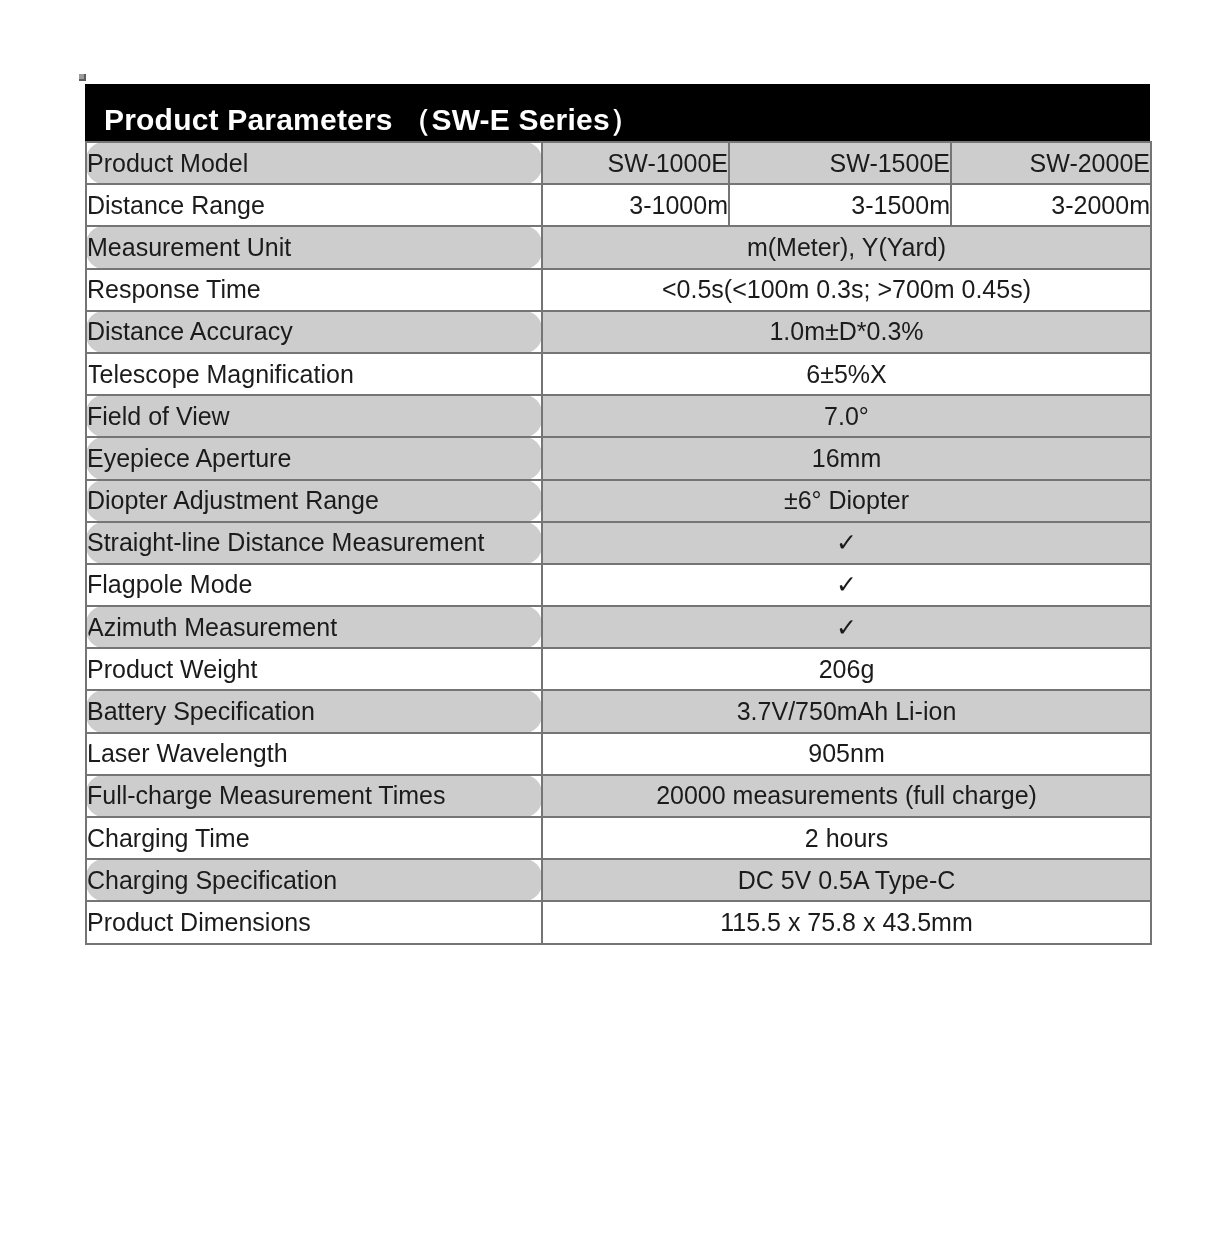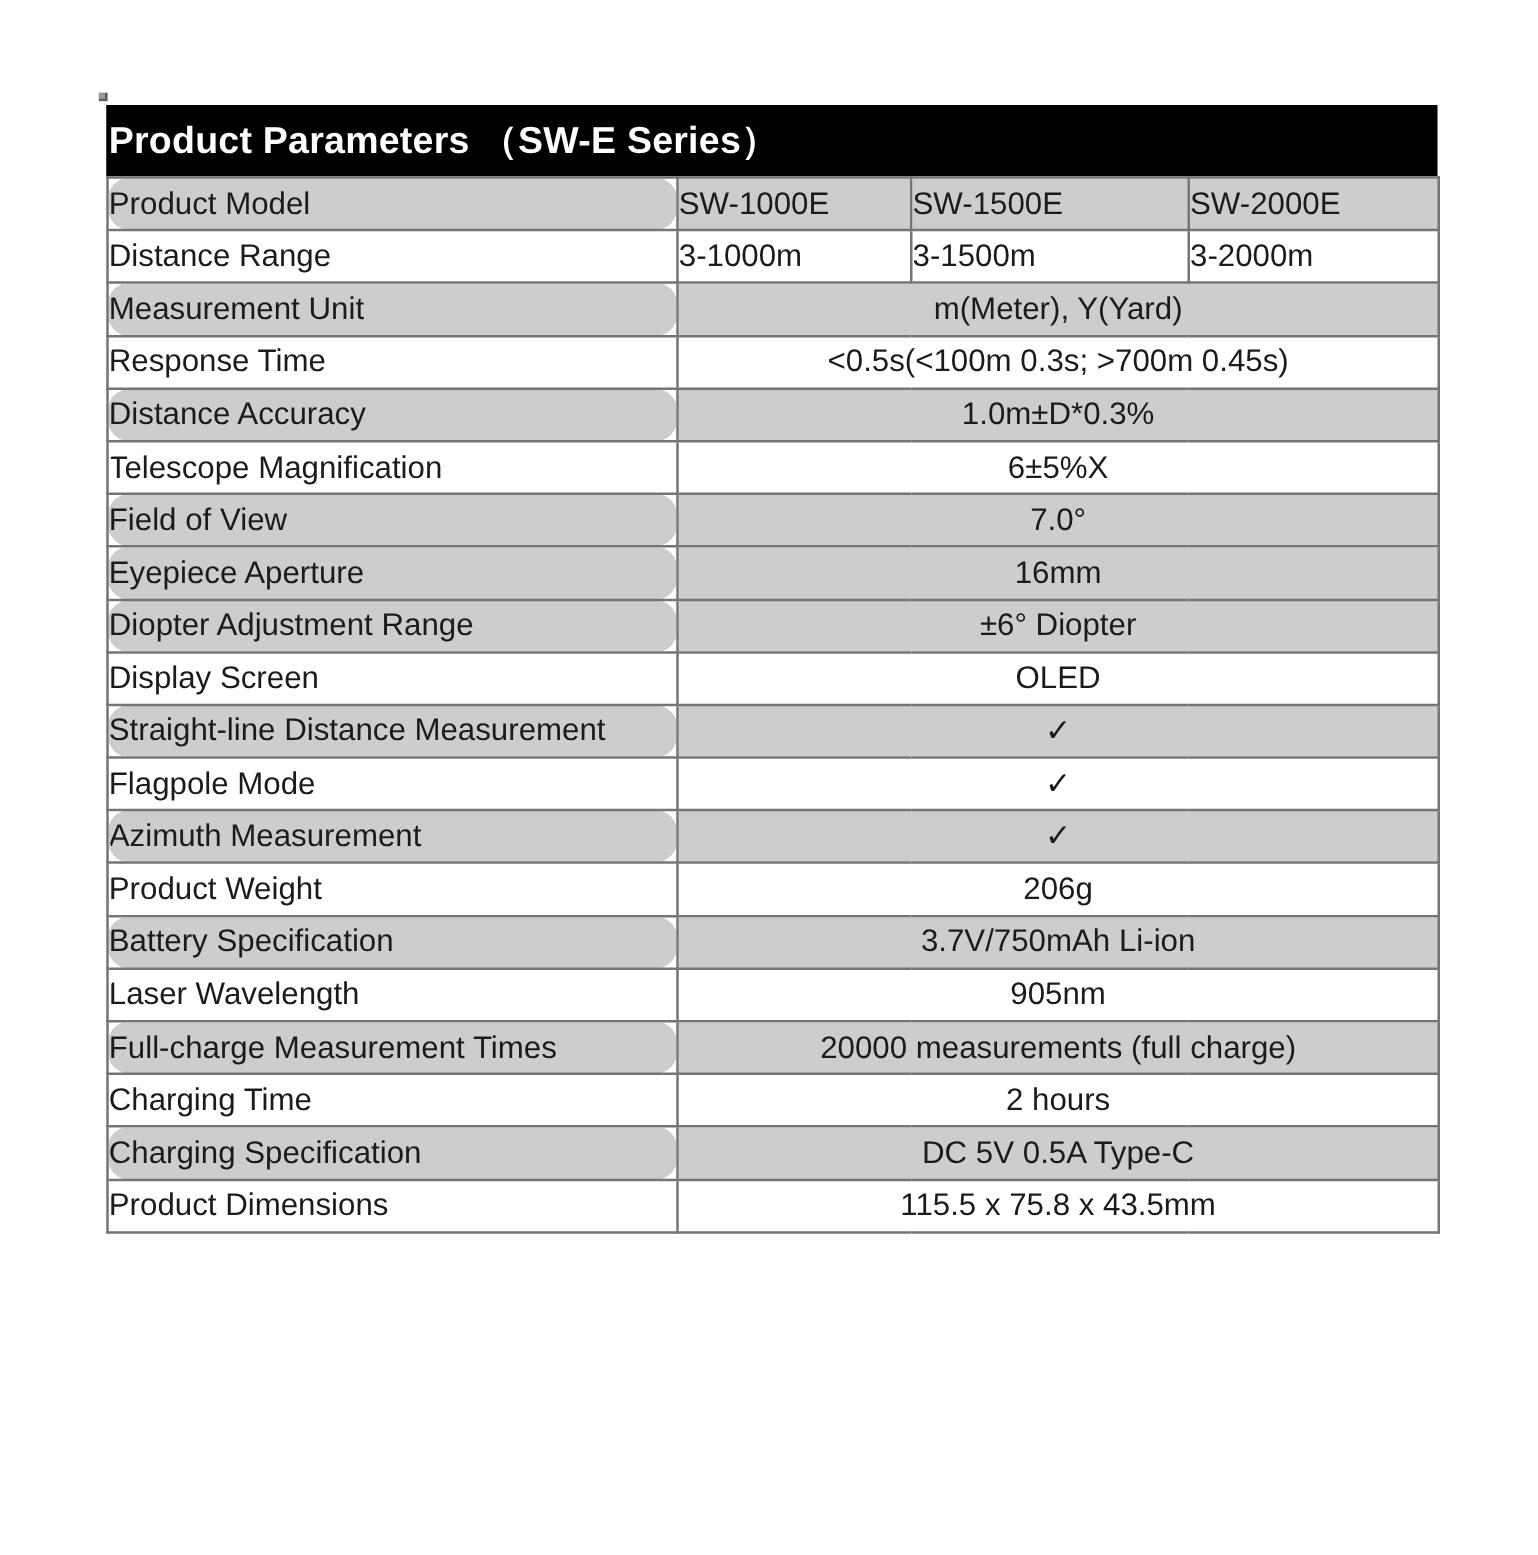--- a/index.html
+++ b/index.html
@@ -31,22 +31,22 @@
     top: 84px;
     width: 1065px;
   }
   .title-bar {
     box-sizing: border-box;
     width: 100%;
     height: 57px;
     background: var(--header-bg, #000000);
     color: var(--header-text, #ffffff);
     display: flex;
-    align-items: center;
-    padding-left: 2px;
+    align-items: flex-end;
+    padding-left: 19px;
     font-size: 30px;
     font-weight: bold;
     letter-spacing: 0.2px;
   }
   table.spec-table {
     table-layout: fixed;
     border-collapse: collapse;
     width: 1065px;
   }
   table.spec-table td {
@@ -60,21 +60,21 @@
     white-space: nowrap;
   }
   tr.shaded td { background: var(--shade, #cdcdcd); }
   tr.plain  td { background: #ffffff; }
   td.label-cell {
     text-align: left;
     padding-left: 14px;
     border-radius: 18px;
   }
   td.model-cell {
-    text-align: left;
+    text-align: right;
     padding-left: 14px;
   }
   td.span-cell {
     text-align: center;
     margin-left: 36px;
   }
 </style>
 </head>
 <body>
 
@@ -127,24 +127,20 @@
             <td colspan="3" class="span-cell">7.0°</td>
           </tr>
           <tr class="shaded">
             <td class="label-cell">Eyepiece Aperture</td>
             <td colspan="3" class="span-cell">16mm</td>
           </tr>
           <tr class="shaded">
             <td class="label-cell">Diopter Adjustment Range</td>
             <td colspan="3" class="span-cell">±6° Diopter</td>
           </tr>
-          <tr class="plain">
-            <td class="label-cell">Display Screen</td>
-            <td colspan="3" class="span-cell">OLED</td>
-          </tr>
           <tr class="shaded">
             <td class="label-cell">Straight-line Distance Measurement</td>
             <td colspan="3" class="span-cell">✓</td>
           </tr>
           <tr class="plain">
             <td class="label-cell">Flagpole Mode</td>
             <td colspan="3" class="span-cell">✓</td>
           </tr>
           <tr class="shaded">
             <td class="label-cell">Azimuth Measurement</td>

